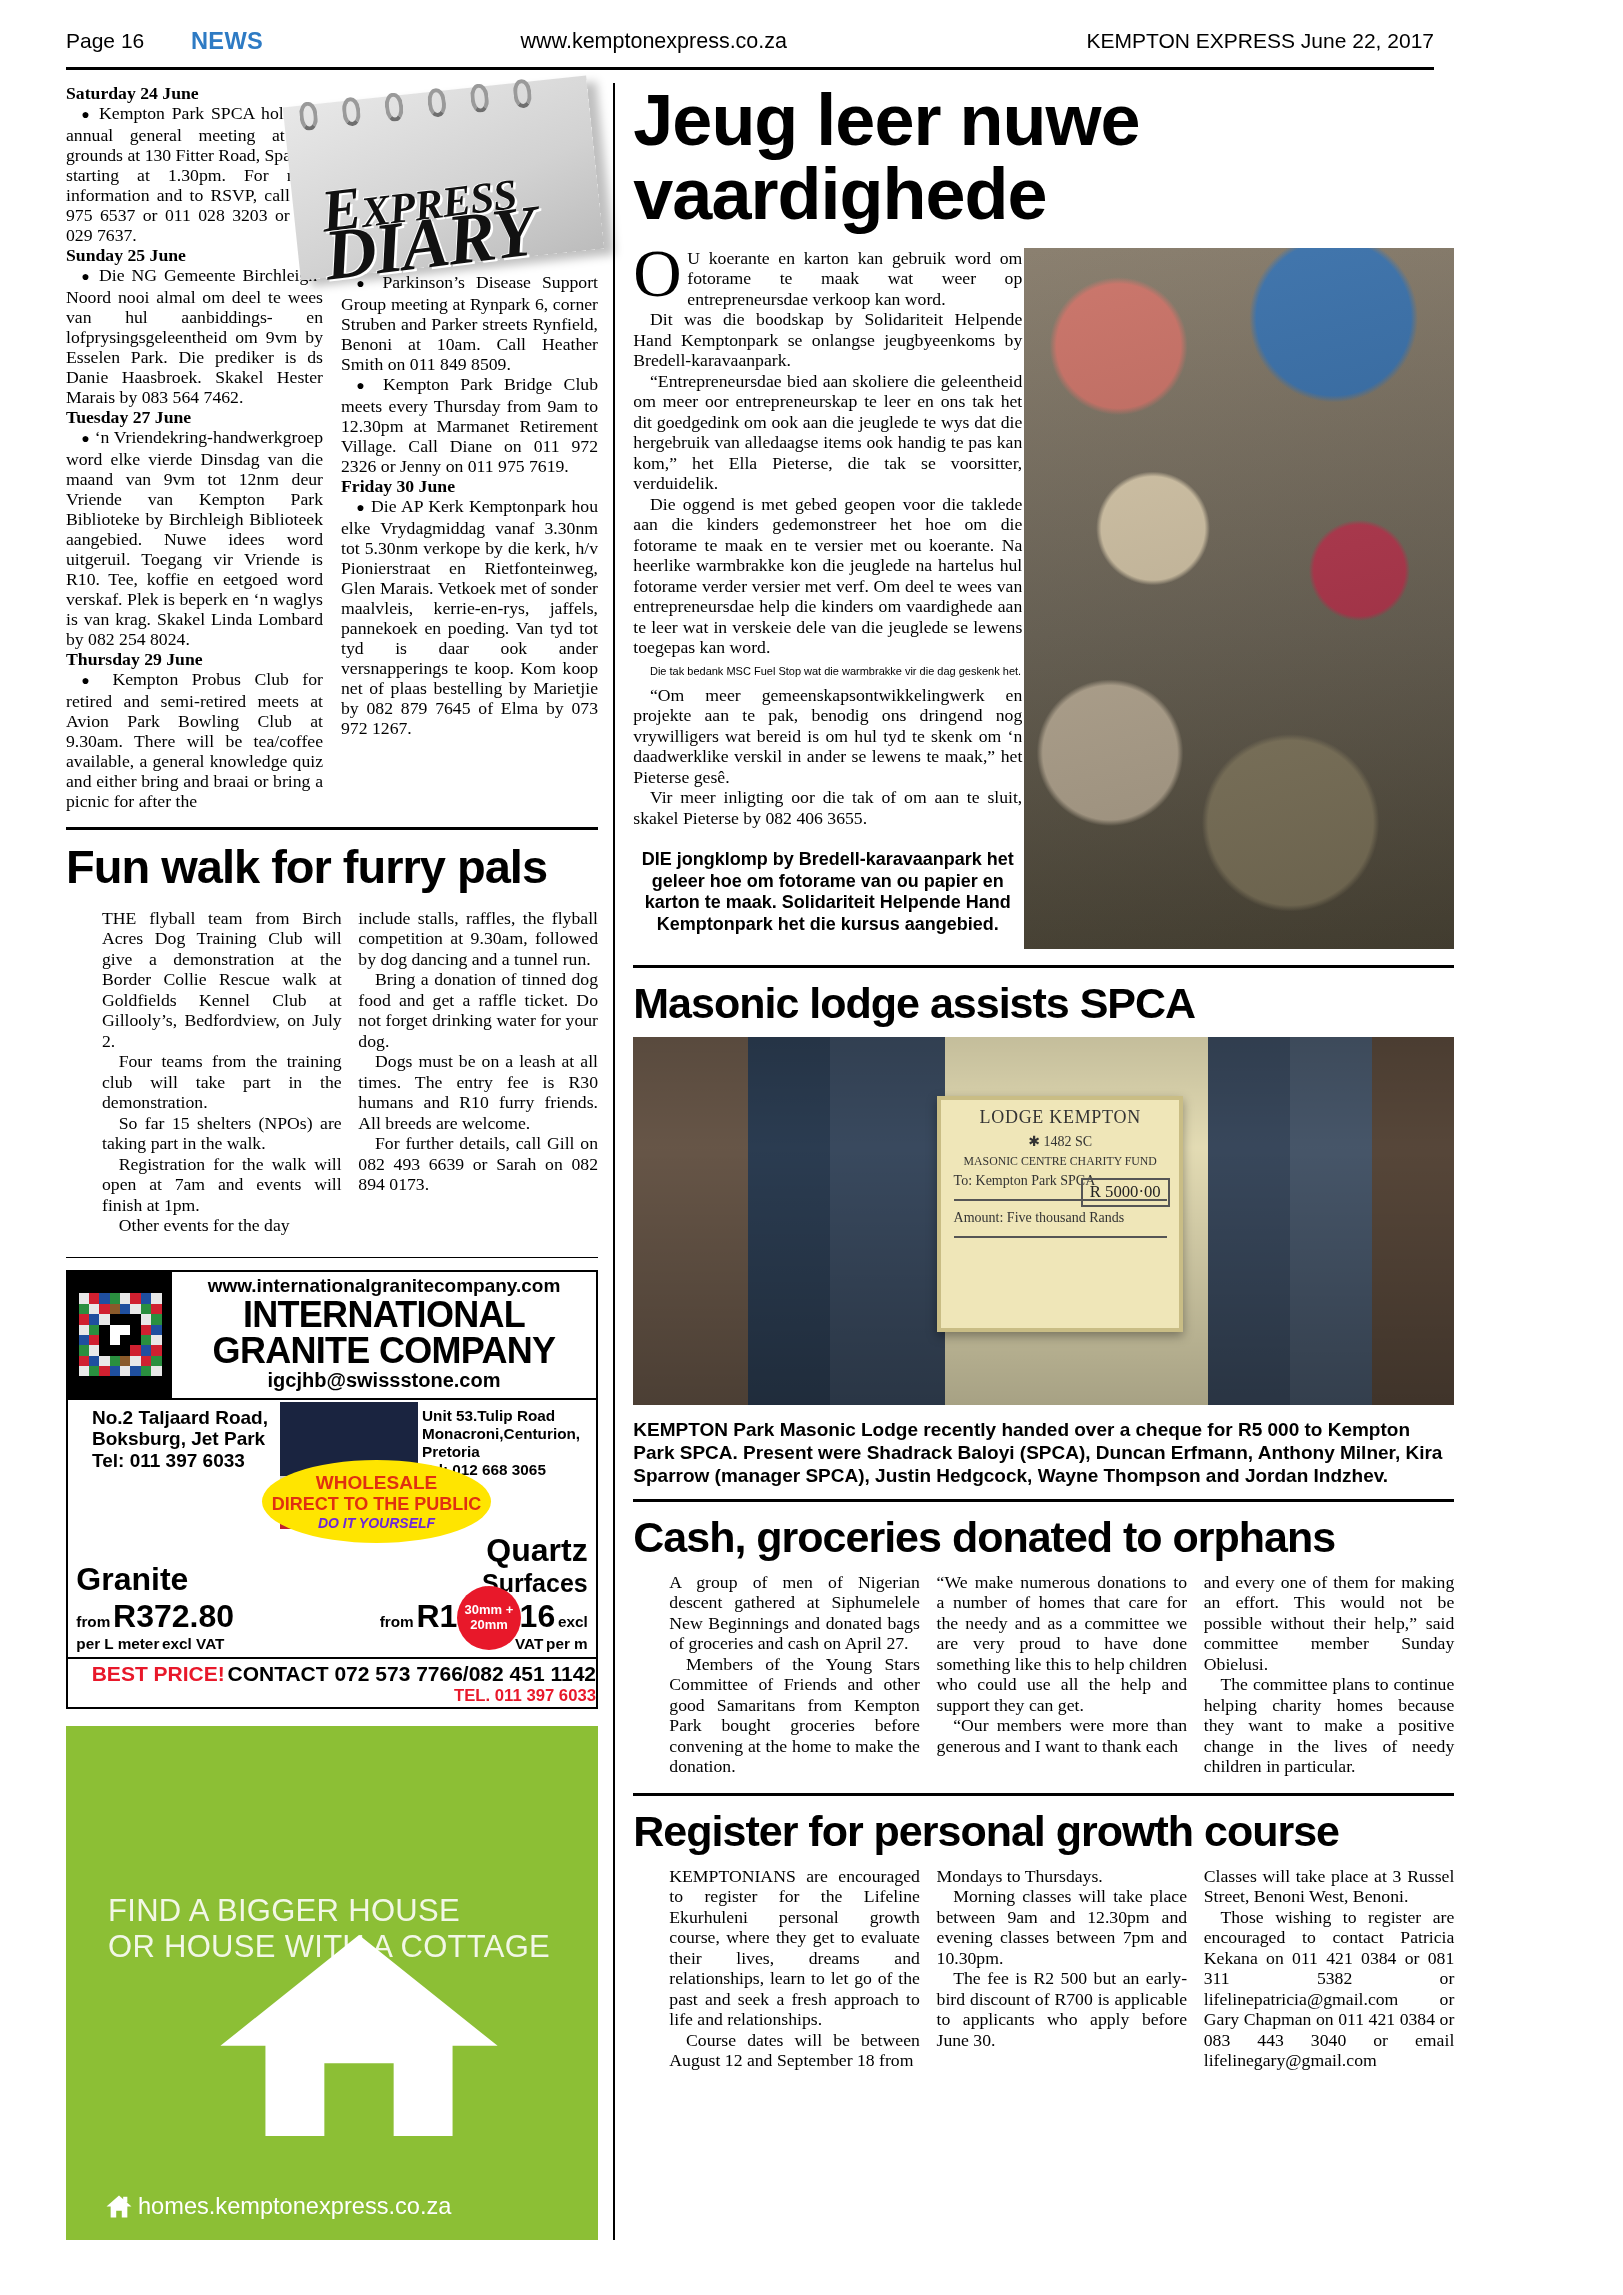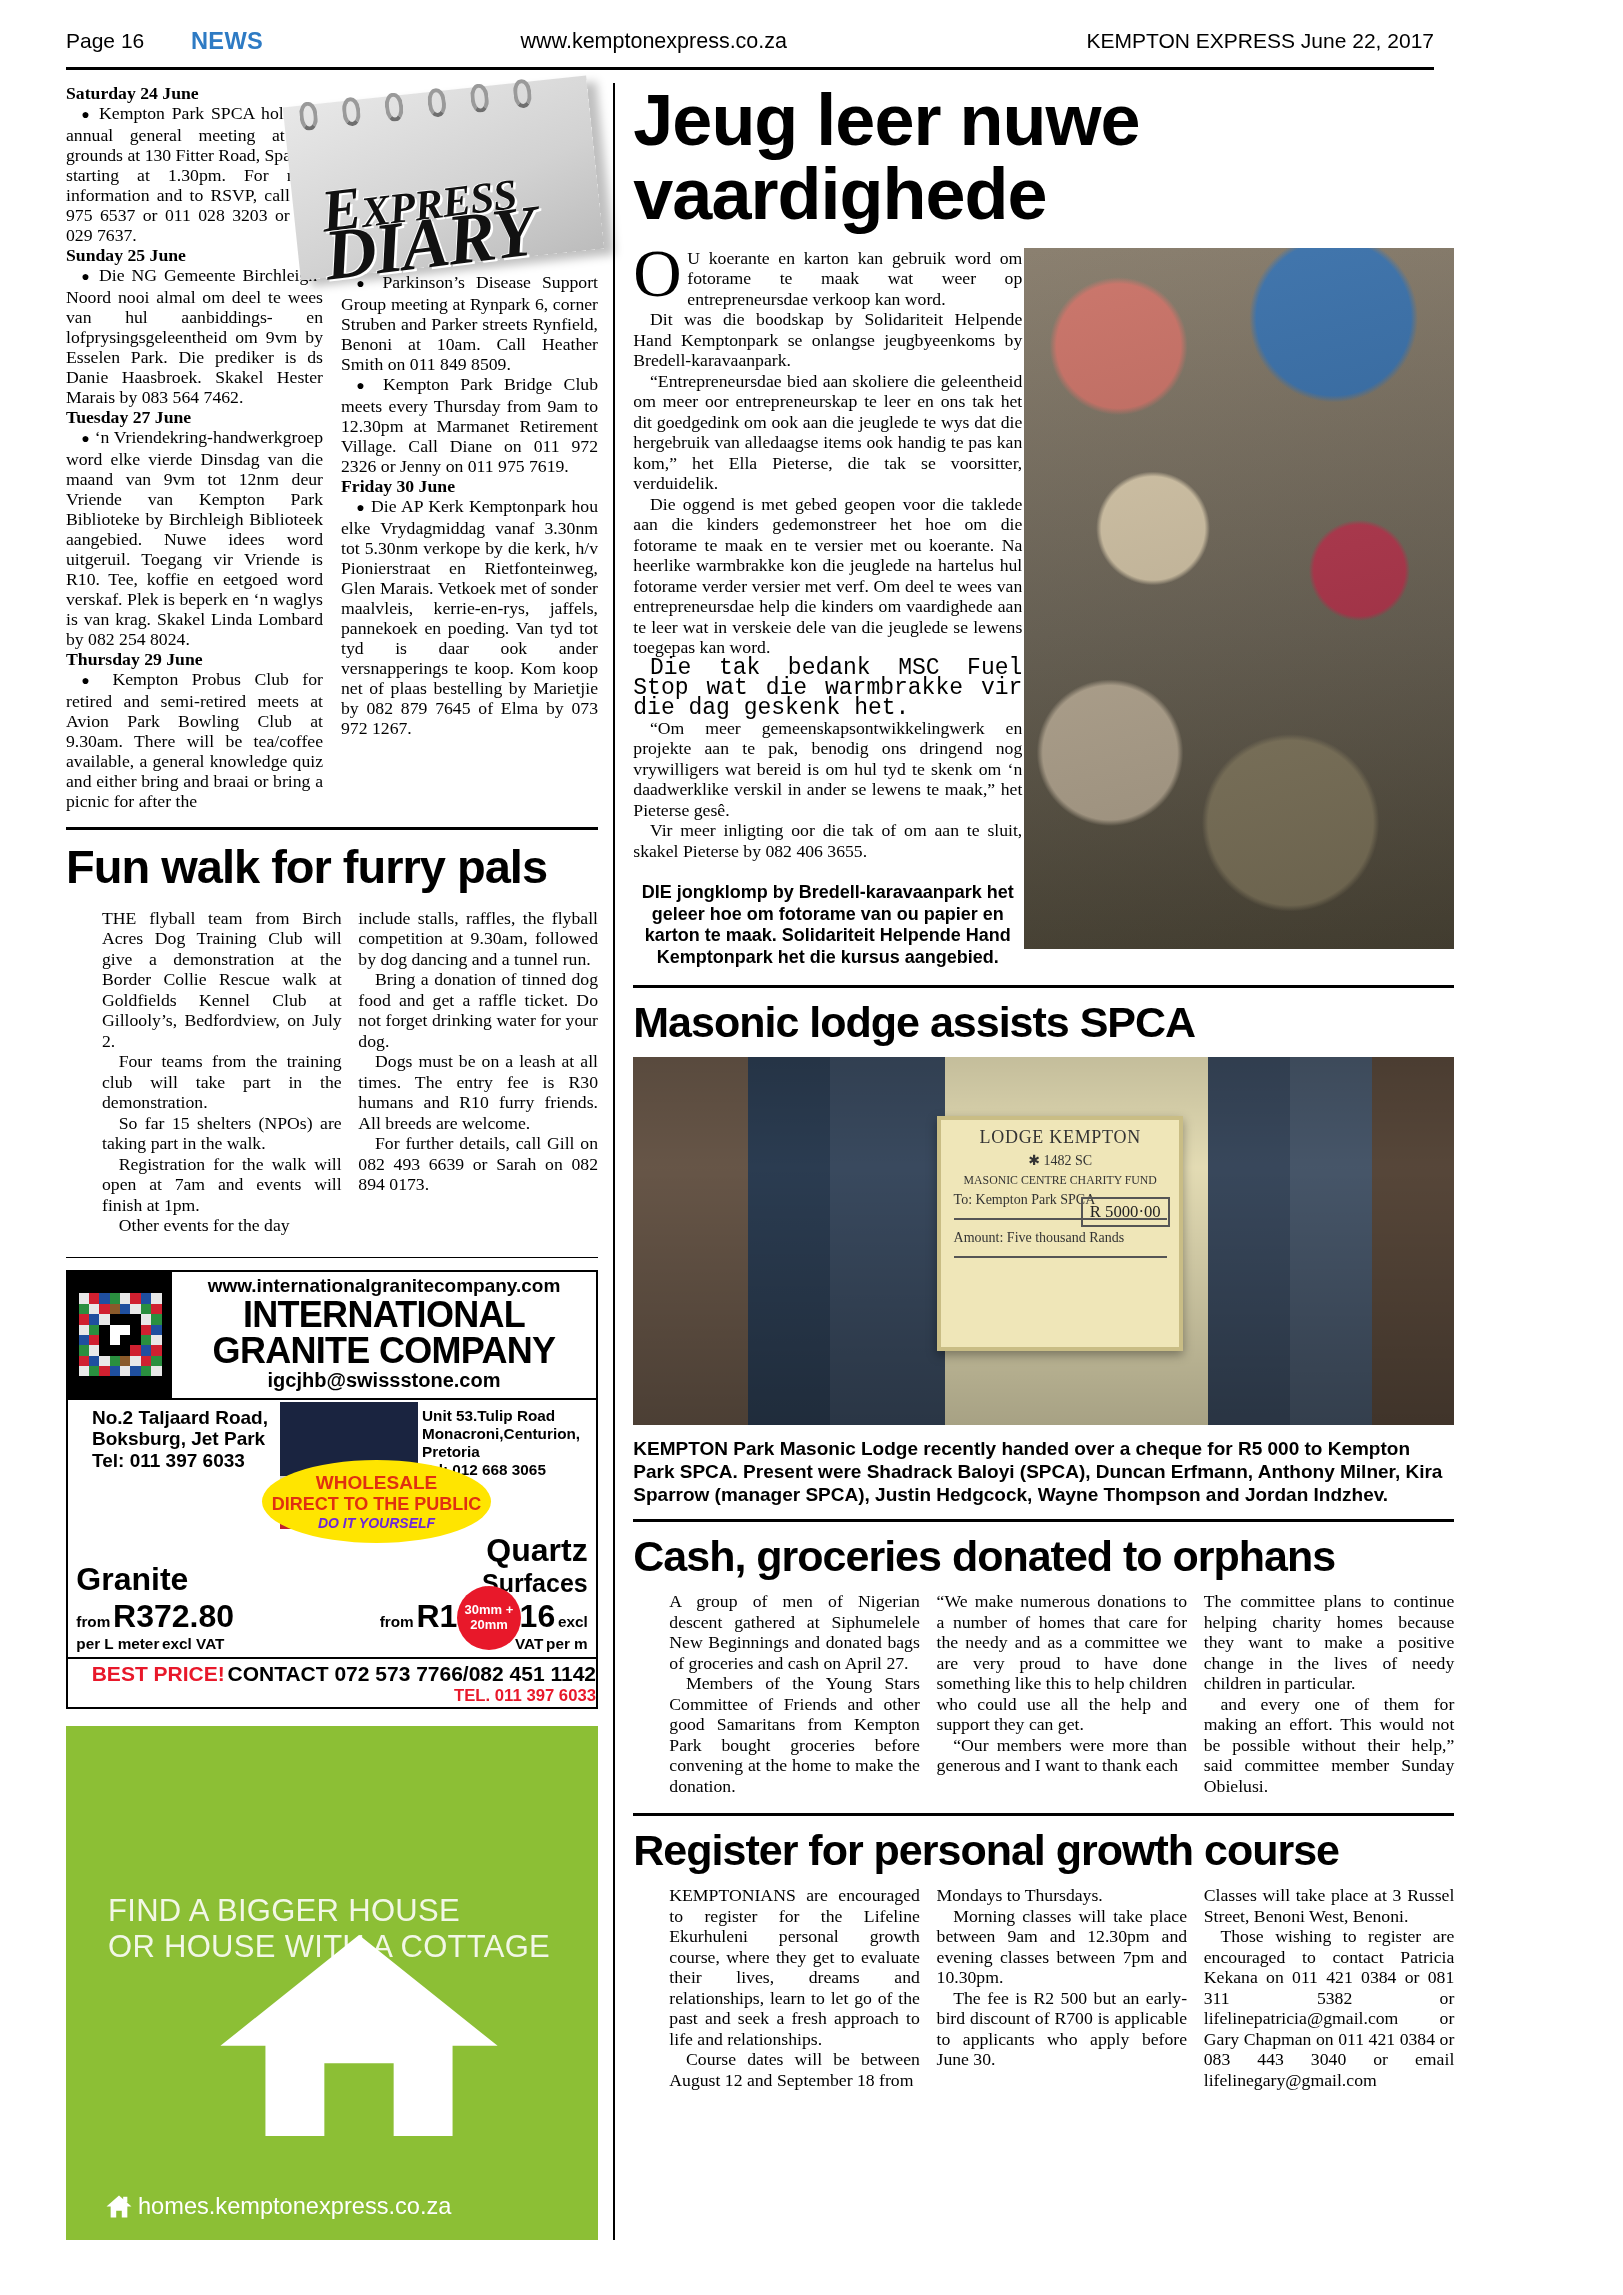--- a/index.html
+++ b/index.html
@@ -556,21 +556,21 @@
         <div class="hl hl-xl">Jeug leer nuwe</div>
         <div class="hl hl-xl">vaardighede</div>
         <div class="sp-24"></div>
 
         <div style="display:flex; gap:2px;">
           <div style="width:389px">
             <p class="dropcap" style="font-family:'Liberation Serif',serif;font-size:17.7px;line-height:20.5px;text-align:justify;">OU koerante en karton kan gebruik word om fotorame te maak wat weer op entrepreneursdae verkoop kan word.</p>
             <p style="font-family:'Liberation Serif',serif;font-size:17.7px;line-height:20.5px;text-align:justify;text-indent:16.7px;">Dit was die boodskap by Solidariteit Helpende Hand Kemptonpark se onlangse jeugbyeenkoms by Bredell-karavaanpark.</p>
             <p style="font-family:'Liberation Serif',serif;font-size:17.7px;line-height:20.5px;text-align:justify;text-indent:16.7px;">“Entrepreneursdae bied aan skoliere die geleentheid om meer oor entrepreneurskap te leer en ons tak het dit goedgedink om ook aan die jeuglede te wys dat die hergebruik van alledaagse items ook handig te pas kan kom,” het Ella Pieterse, die tak se voorsitter, verduidelik.</p>
             <p style="font-family:'Liberation Serif',serif;font-size:17.7px;line-height:20.5px;text-align:justify;text-indent:16.7px;">Die oggend is met gebed geopen voor die taklede aan die kinders gedemonstreer het hoe om die fotorame te maak en te versier met ou koerante. Na heerlike warmbrakke kon die jeuglede na hartelus hul fotorame verder versier met verf.  Om deel te wees van entrepreneursdae help die kinders om vaardighede aan te leer wat in verskeie dele van die jeuglede se lewens toegepas kan word.</p>
-            <p style="font-family:Liberation Mono, monospace;font-size:23px;line-height:20px;text-align:justify;text-indent:16.7px;">Die tak bedank MSC Fuel Stop wat die warmbrakke vir die dag geskenk het.</p>
+            <p style="font-family:Liberation Sans, sans-serif;font-size:11px;line-height:27px;text-align:justify;text-indent:16.7px;">Die tak bedank MSC Fuel Stop wat die warmbrakke vir die dag geskenk het.</p>
             <p style="font-family:'Liberation Serif',serif;font-size:17.7px;line-height:20.5px;text-align:justify;text-indent:16.7px;">“Om meer gemeenskapsontwikkelingwerk en projekte aan te pak, benodig ons dringend nog vrywilligers wat bereid is om hul tyd te skenk om ‘n daadwerklike verskil in ander se lewens te maak,” het Pieterse gesê.</p>
             <p style="font-family:'Liberation Serif',serif;font-size:17.7px;line-height:20.5px;text-align:justify;text-indent:16.7px;">Vir meer inligting oor die tak of om aan te sluit, skakel Pieterse by 082 406 3655.</p>
             <div class="sp-30"></div>
             <div class="cap-bold">DIE jongklomp by Bredell-karavaanpark het geleer hoe om fotorame van ou papier en karton te maak. Solidariteit Helpende Hand Kemptonpark het die kursus aangebied.</div>
           </div>
           <div style="flex:1">
             <div class="photo photo-main"></div>
           </div>
         </div>
       </div>
@@ -608,22 +608,22 @@
         <div class="art-cols">
           <div class="art-col">
             <p>A group of men of Nigerian descent gathered at Siphumelele New Beginnings and donated bags of groceries and cash on April 27.</p>
             <p>Members of the Young Stars Committee of Friends and other good Samaritans from Kempton Park bought groceries before convening at the home to make the donation.</p>
           </div>
           <div class="art-col">
             <p>“We make numerous donations to a number of homes that care for the needy and as a committee we are very proud to have done something like this to help children who could use all the help and support they can get.</p>
             <p>“Our members were more than generous and I want to thank each</p>
           </div>
           <div class="art-col">
+            <p>and every one of them for making an effort. This would not be possible without their help,” said committee member Sunday Obielusi.</p>
             <p>The committee plans to continue helping charity homes because they want to make a positive change in the lives of needy children in particular.</p>
-            <p>and every one of them for making an effort. This would not be possible without their help,” said committee member Sunday Obielusi.</p>
           </div>
         </div>
       </div>
 
       <div class="sp-24"></div>
       <div class="rule-thick"></div>
       <div class="sp-18"></div>
 
       <div>
         <div class="hl hl-md">Register for personal growth course</div>

